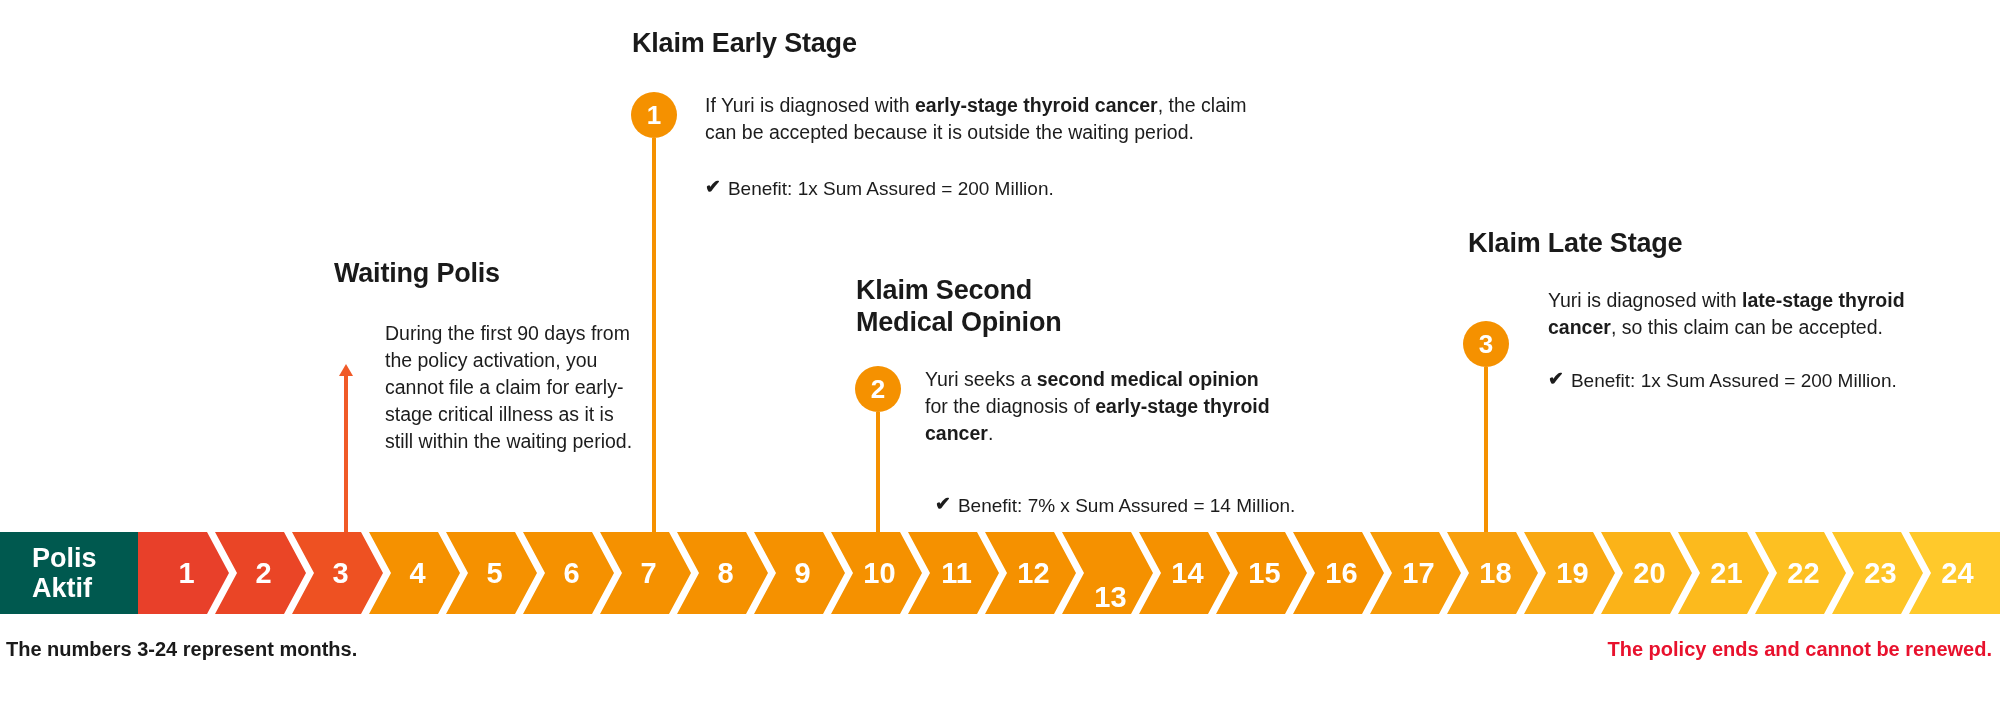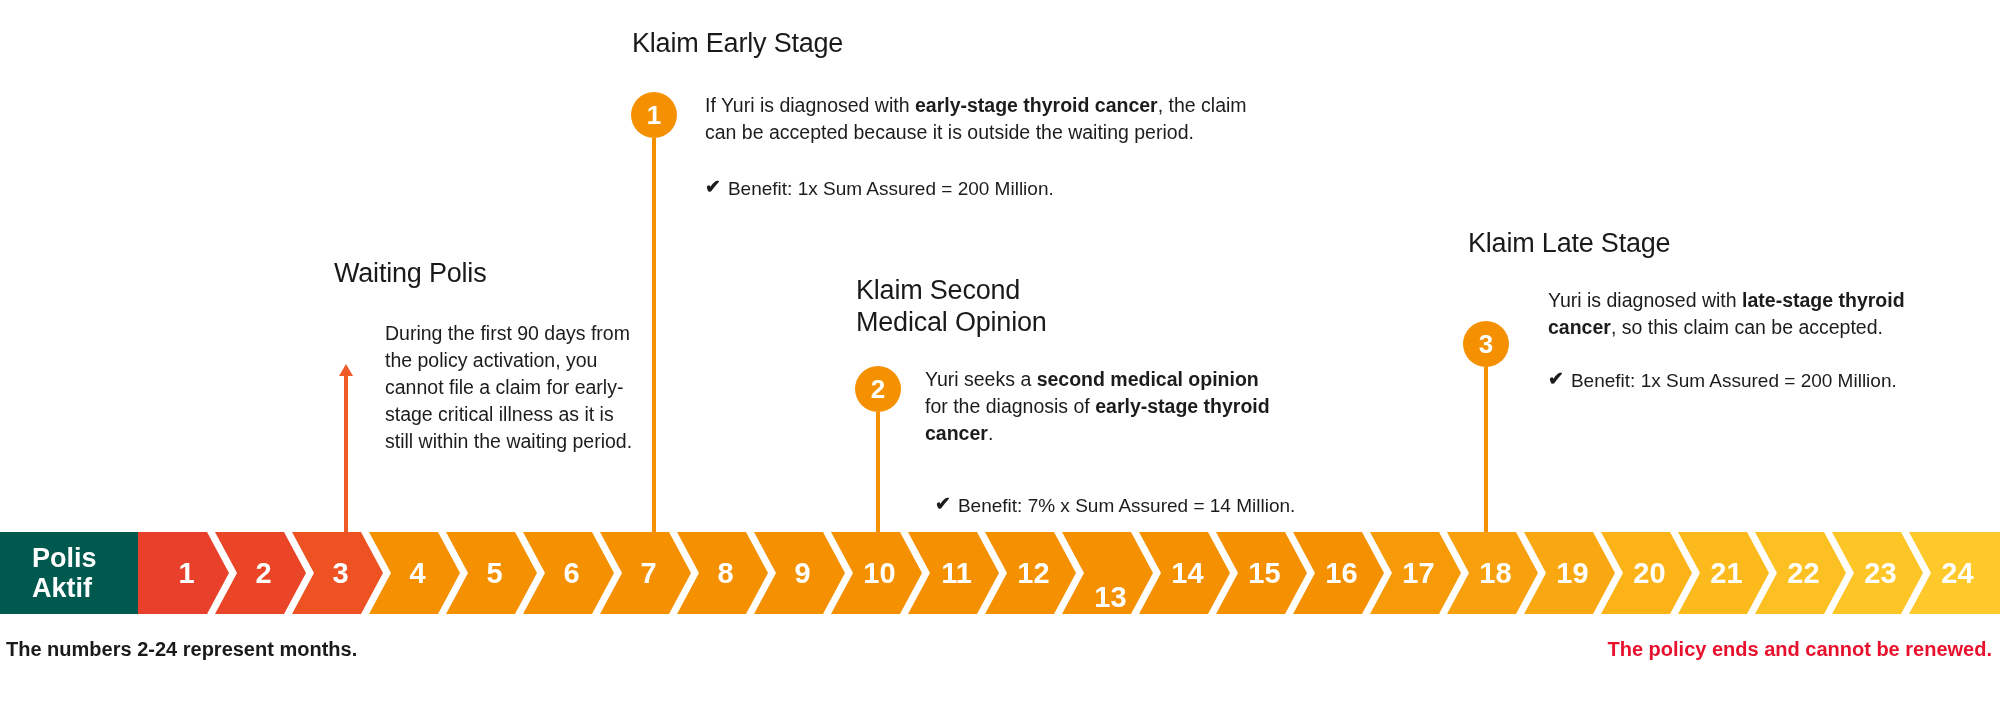--- a/index.html
+++ b/index.html
@@ -18,21 +18,21 @@
     width: 2000px;
     height: 726px;
   }
 
   
   .abs { position: absolute; }
 
   
   .heading {
     font-size: 27px;
-    font-weight: normal;
+    font-weight: bold;
     color: #1a1a1a;
     letter-spacing: -0.2px;
     line-height: 1.18;
   }
 
   
   .body-text {
     font-size: 19.5px;
     line-height: 1.38;
     color: #1c1c1c;
@@ -287,16 +287,16 @@
         </div>
         <div class="chev" style="background: rgb(254, 197, 39); z-index: 2;">
           <span>23</span>
         </div>
         <div class="chev last" style="background: rgb(255, 201, 43); z-index: 1;">
           <span>24</span>
         </div>
       </div>
   </div>
 
-  <div class="caption-left">The numbers 2-24 represent months.</div>
+  <div class="caption-left">The numbers 3-24 represent months.</div>
   <div class="caption-right">The policy ends and cannot be renewed.</div>
 
 </div>
 
 </body></html>

